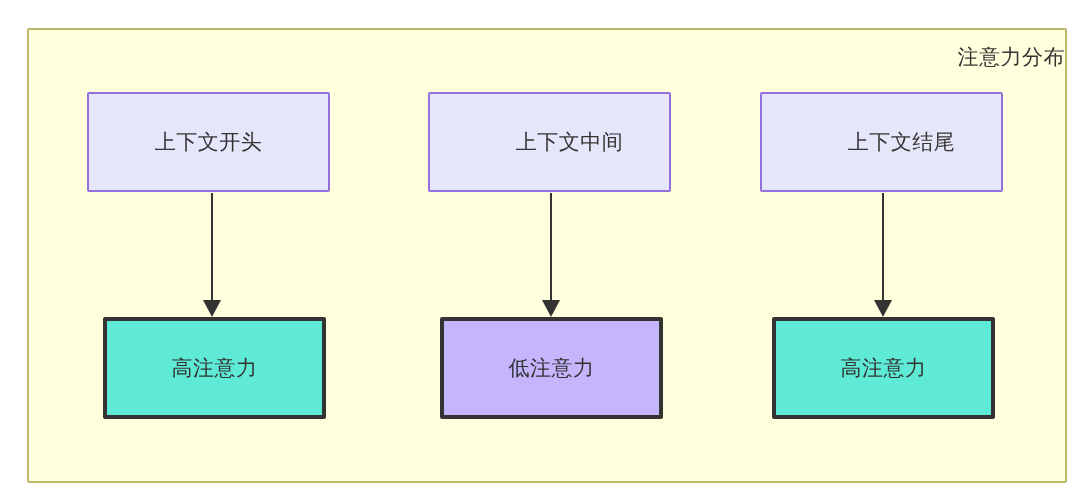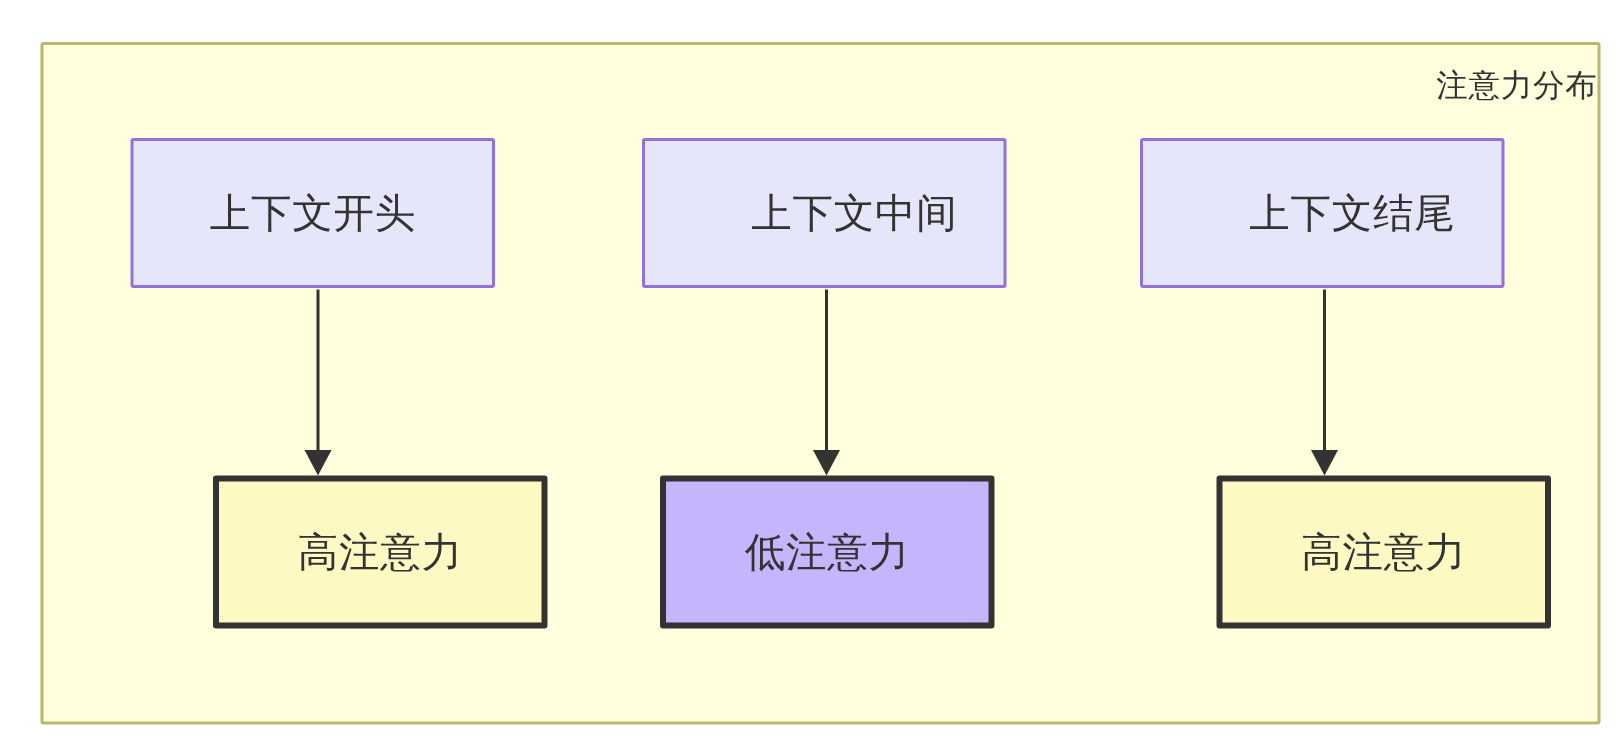--- a/index.html
+++ b/index.html
@@ -44,37 +44,36 @@
     white-space: nowrap;
   }
 
   
   .node {
     position: absolute;
     box-sizing: border-box;
     display: flex;
     align-items: center;
     justify-content: center;
-    font-size: 27px;
+    font-size: 21px;
     color: #333333;
     letter-spacing: 0.5px;
     white-space: nowrap;
   }
   .node.ctx {
     background: #e6e6fa;
     border: 2px solid #9370db;
     border-radius: 2px;
   }
   .node.attn {
     border: 4px solid #333333;
     border-radius: 2px;
   }
   .node.attn.high {
-    background: #fef9c3;
-    margin-left: 39px;
+    background: #5eead4;
   }
   .node.attn.low {
     background: #c4b5fd;
   }
 
   
   #arrow-layer {
     position: absolute;
     left: 0;
     top: 0;

